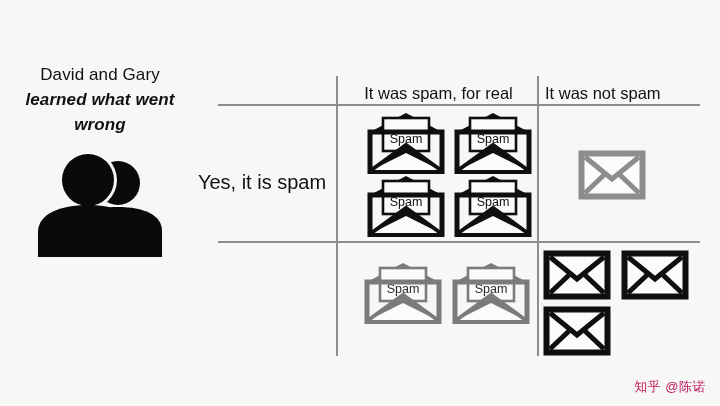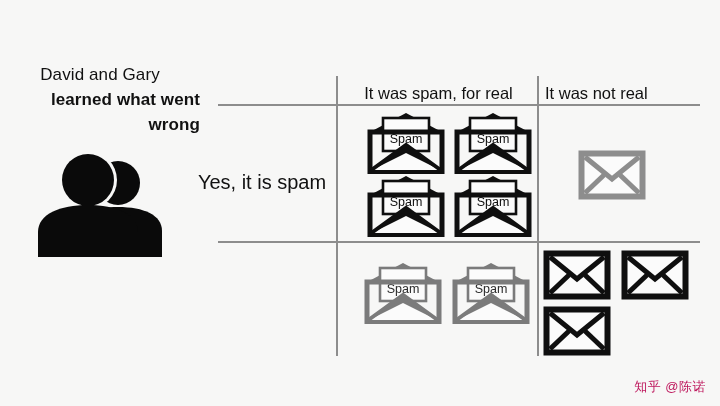--- a/index.html
+++ b/index.html
@@ -11,21 +11,21 @@
     position:relative;
     -webkit-font-smoothing:antialiased;
   }
   #stage{position:absolute;left:0;top:0;width:720px;height:406px;}
 
   
   #left-panel{position:absolute;left:0;top:62px;width:200px;text-align:center;}
   .title-line{
     font-size:17px;color:#111;line-height:25px;letter-spacing:.1px;
   }
-  .title-line.em{font-weight:bold;text-align:right;}
+  .title-line.em{font-weight:bold;font-style:italic;}
 
   #persons-icon{position:absolute;left:30px;top:152px;width:140px;height:105px;}
 
   
   .rule-h{position:absolute;height:2px;background:#8d8d8d;}
   .rule-v{position:absolute;width:2px;background:#8d8d8d;}
 
   
   .col-head{
     position:absolute;top:82px;height:22px;
@@ -72,21 +72,21 @@
 
     <path d="M8 105 L8 80 C8 62 30 53 58 53 C86 53 108 62 108 80 L108 105 Z" fill="#0a0a0a"></path>
   </svg>
 
   <div class="rule-h" style="left: 218px; top: 104px; width: 482px; background: rgb(141, 141, 141);"></div>
   <div class="rule-h" style="left: 218px; top: 241px; width: 482px; background: rgb(141, 141, 141);"></div>
   <div class="rule-v" style="left: 336px; top: 76px; height: 280px; background: rgb(141, 141, 141);"></div>
   <div class="rule-v" style="left: 537px; top: 76px; height: 280px; background: rgb(141, 141, 141);"></div>
 
   <div class="col-head" style="left:346px;width:185px;text-align:center;">It was spam, for real</div>
-  <div class="col-head" style="left:545px;width:165px;text-align:left;">It was not real</div>
+  <div class="col-head" style="left:545px;width:165px;text-align:left;">It was not spam</div>
 
   <div class="row-label" style="left:192px;top:172px;width:140px;">Yes, it is spam</div>
 
   <div class="cell" style="left:358px;top:112px;width:175px;height:125px;">
 
     <svg class="env" style="position:absolute;left:8px;top:0px;" width="80" height="62" viewBox="0 0 80 62">
       <path d="M40 1 L74 19 L74 22 L6 22 L6 19 Z" fill="#0f0f0f"></path>
       <rect x="17" y="6" width="46" height="33" fill="#fbfbfb" stroke="#0f0f0f" stroke-width="2.6"></rect>
       <text x="40" y="31" text-anchor="middle" font-family="'Liberation Sans',sans-serif" font-size="12.5" fill="#0f0f0f">Spam</text>
       <path d="M4 20 L76 20 L76 60 L4 60 Z" fill="none" stroke="#0f0f0f" stroke-width="5"></path>

